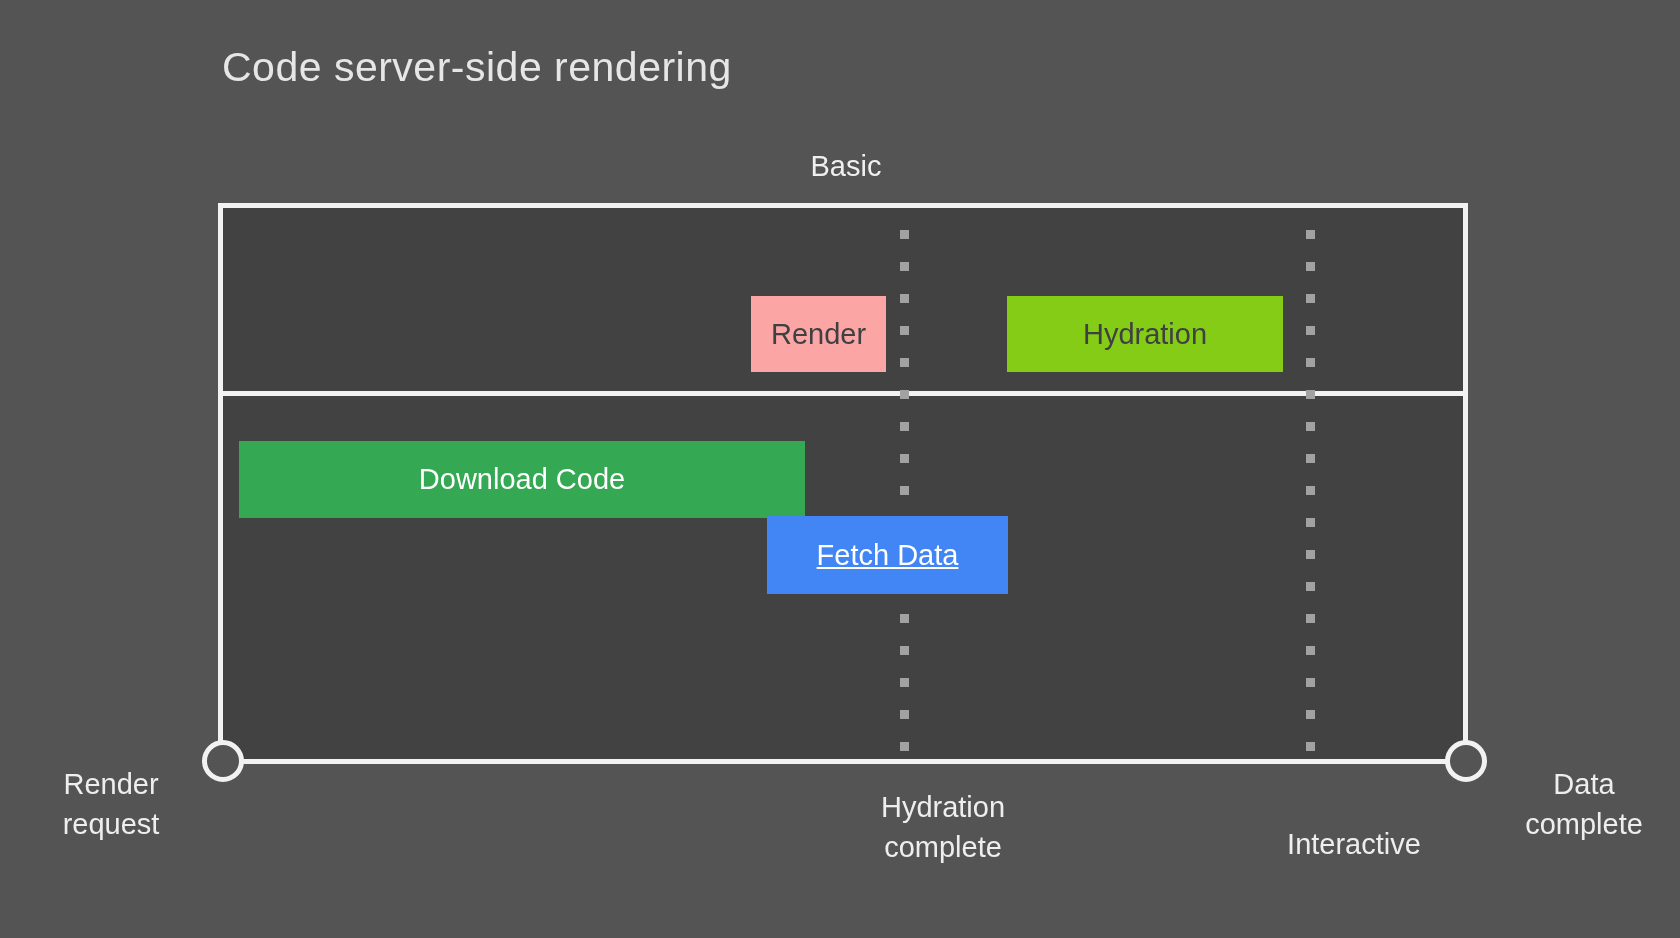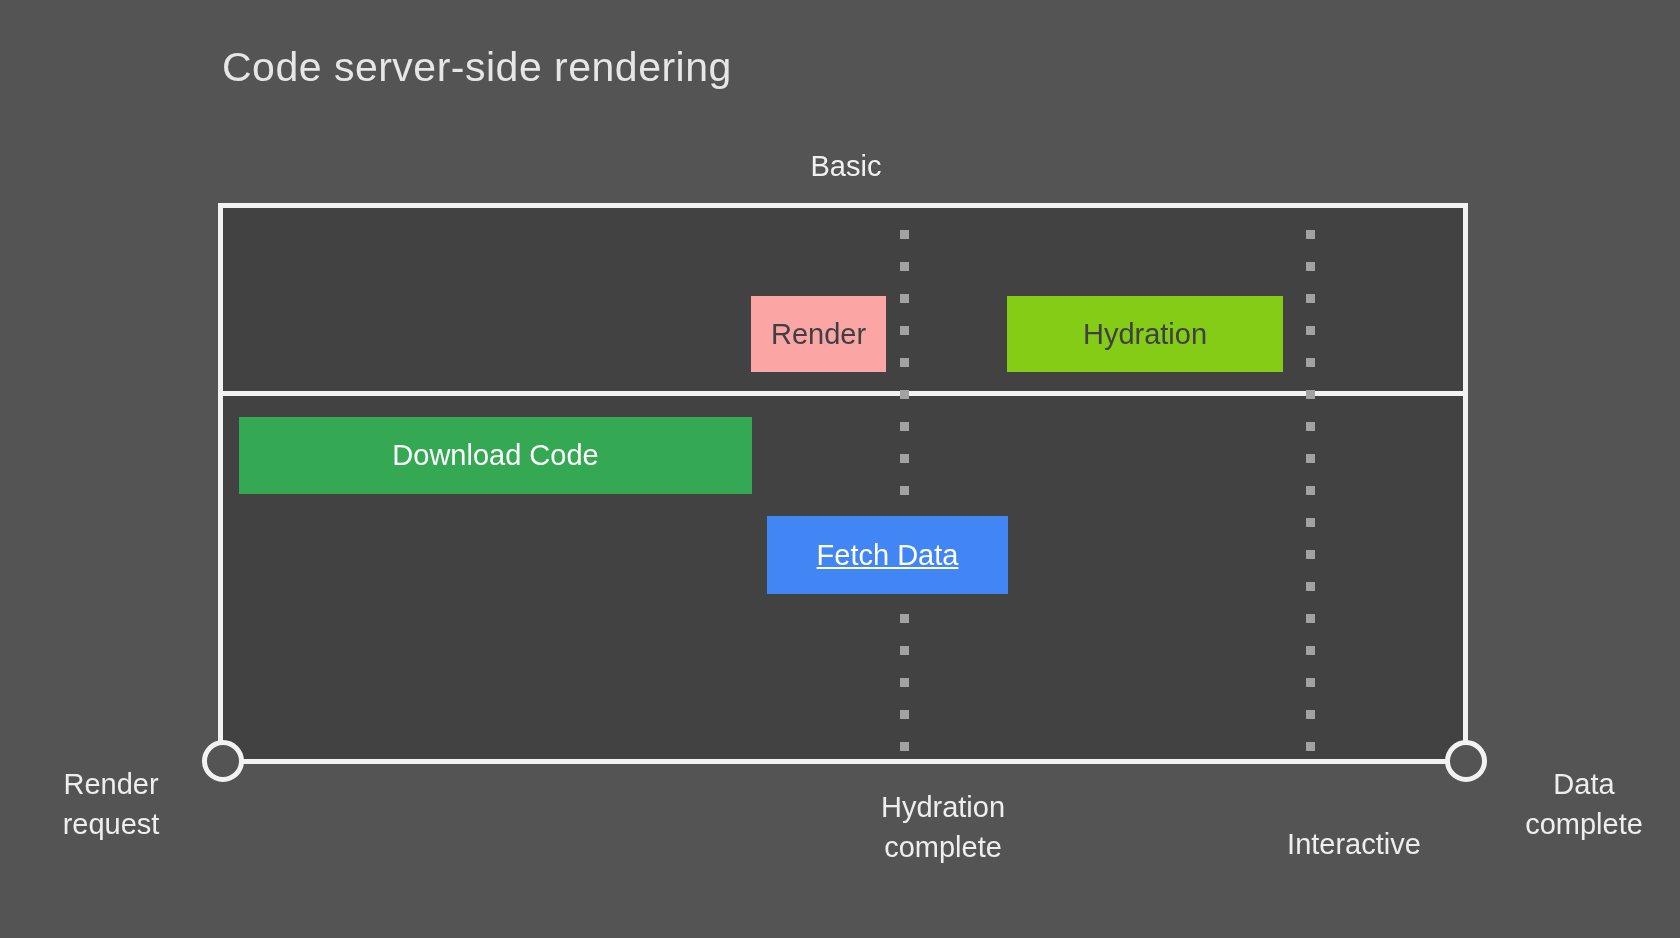--- a/index.html
+++ b/index.html
@@ -27,21 +27,21 @@
     position:absolute;width:9px;height:9px;background:#a2a2a2;z-index:2;
   }
   .task{
     display:flex;align-items:center;justify-content:center;
     z-index:3;font-size:29px;
   }
   .task.dark{color:#3f4043}
   .task.light{color:#ffffff}
   .task-render{left:751px;top:296px;width:135px;height:76px}
   .task-hydration{left:1007px;top:296px;width:276px;height:76px}
-  .task-download{left:239px;top:417px;width:513px;height:77px}
+  .task-download{left:239px;top:441px;width:566px;height:77px}
   .task-fetch{left:767px;top:516px;width:241px;height:78px}
   .marker{
     width:32px;height:32px;border:5px solid #f2f2f2;border-radius:50%;
     background:#545454;z-index:4;
   }
   .marker-left{left:202px;top:740px}
   .marker-right{left:1445px;top:740px}
   .milestone{
     width:240px;text-align:center;font-size:29px;line-height:40px;color:#eeeeee;
   }

